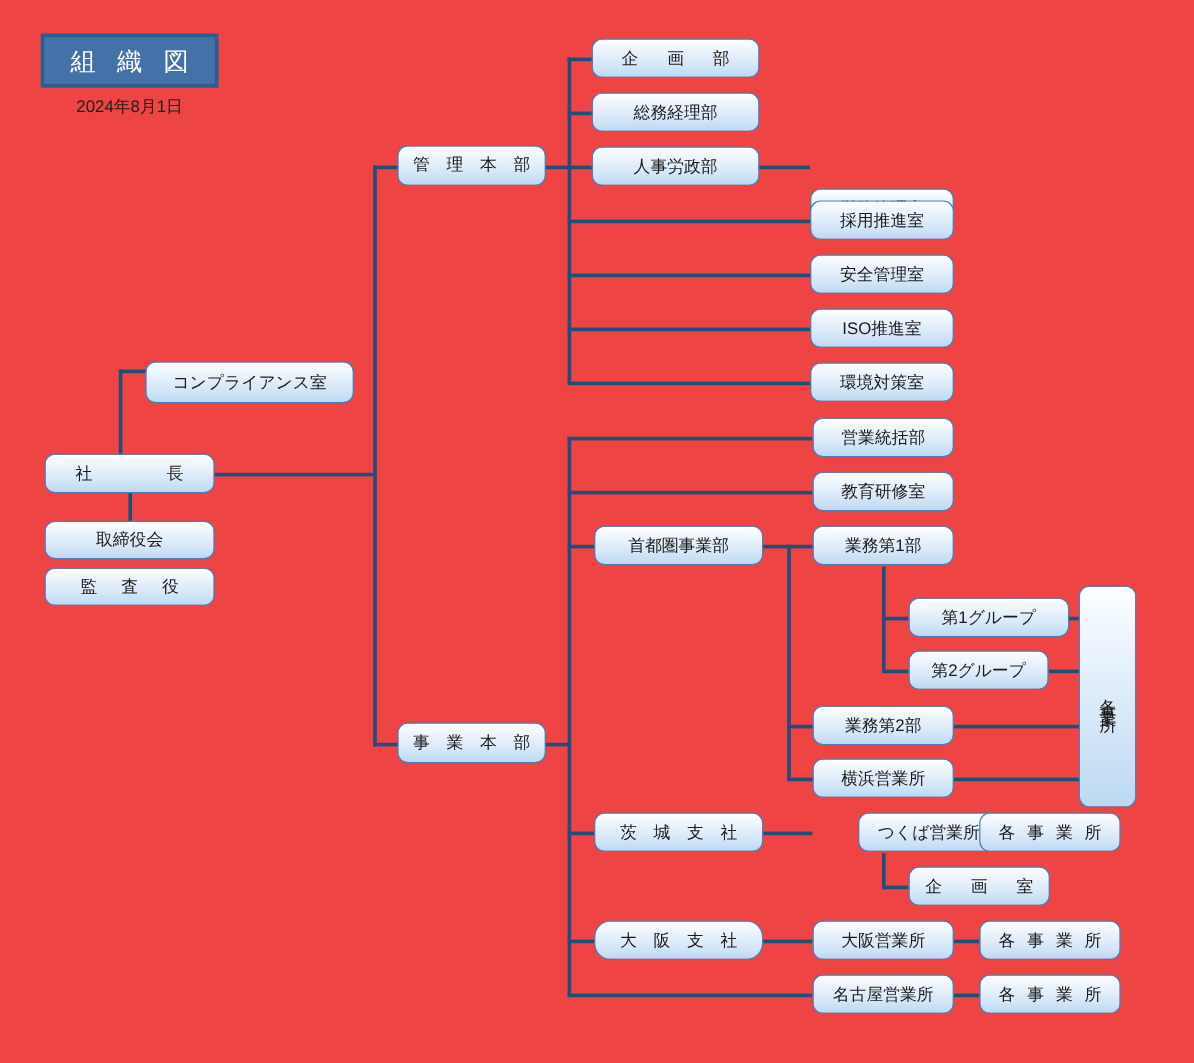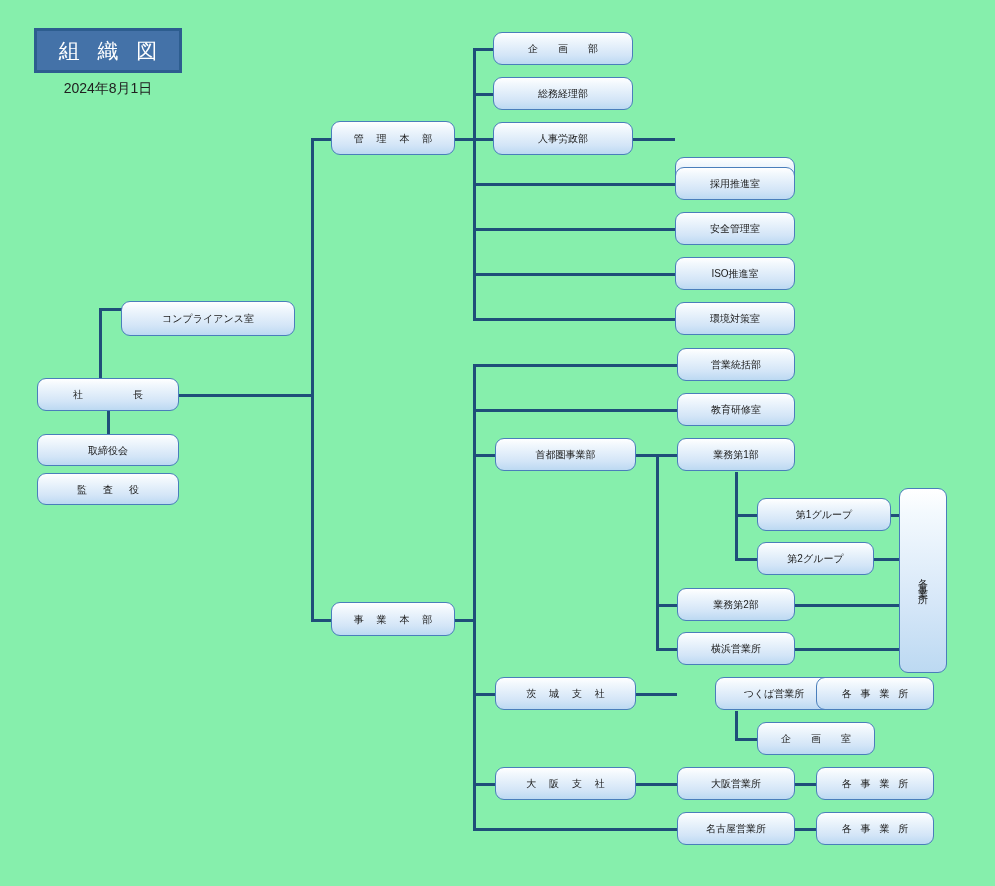--- a/index.html
+++ b/index.html
@@ -7,21 +7,21 @@
     padding: 0;
     background: #ffffff;
   }
   body {
     font-family: "Liberation Sans", "DejaVu Sans", sans-serif;
   }
   #canvas {
     position: relative;
     width: 995px;
     height: 886px;
-    background: #86efac;
+    background: #ef4444;
     overflow: hidden;
   }
 
   
   .title-box {
     position: absolute;
     left: 34px;
     top: 28px;
     width: 148px;
     height: 45px;
@@ -58,21 +58,21 @@
   
   .node {
     position: absolute;
     box-sizing: border-box;
     border: 1.5px solid #4a7ebb;
     border-radius: 9px;
     background: linear-gradient(to bottom, #ffffff 0%, #f2f8fd 18%, #d3e5f7 72%, #bcd9f2 100%);
     display: flex;
     align-items: center;
     justify-content: center;
-    font-size: 10px;
+    font-size: 14px;
     color: #1a1a1a;
     text-align: center;
     line-height: 1.1;
     white-space: nowrap;
     z-index: 2;
   }
   .node.wide-space { letter-spacing: 5px; text-indent: 5px; }
   .node.mid-space  { letter-spacing: 3px; text-indent: 3px; }
   .node.vertical {
     writing-mode: vertical-rl;
@@ -174,20 +174,20 @@
   <div class="node" style="left:757px; top:542px; width:117px; height:33px;">第2グループ</div>
   <div class="node" style="left:677px; top:588px; width:118px; height:33px;">業務第2部</div>
   <div class="node" style="left:677px; top:632px; width:118px; height:33px;">横浜営業所</div>
   <div class="node vertical" style="left:899px; top:488px; width:48px; height:185px;">各事業所</div>
 
   <div class="node wide-space" style="left:495px; top:677px; width:141px; height:33px;">茨 城 支 社</div>
   <div class="node" style="left:715px; top:677px; width:118px; height:33px;">つくば営業所</div>
   <div class="node mid-space" style="left:816px; top:677px; width:118px; height:33px;">各 事 業 所</div>
   <div class="node wide-space" style="left:757px; top:722px; width:118px; height:33px;">企　画　室</div>
 
-  <div class="node wide-space" style="left:495px; top:767px; width:141px; height:33px;">大 阪 支 社</div>
+  <div class="node wide-space" style="left:495px; top:767px; width:141px; height:33px;border-radius:14px;">大 阪 支 社</div>
   <div class="node" style="left:677px; top:767px; width:118px; height:33px;">大阪営業所</div>
   <div class="node mid-space" style="left:816px; top:767px; width:118px; height:33px;">各 事 業 所</div>
 
   <div class="node" style="left:677px; top:812px; width:118px; height:33px;">名古屋営業所</div>
   <div class="node mid-space" style="left:816px; top:812px; width:118px; height:33px;">各 事 業 所</div>
 
 </div>
 
 </body></html>

